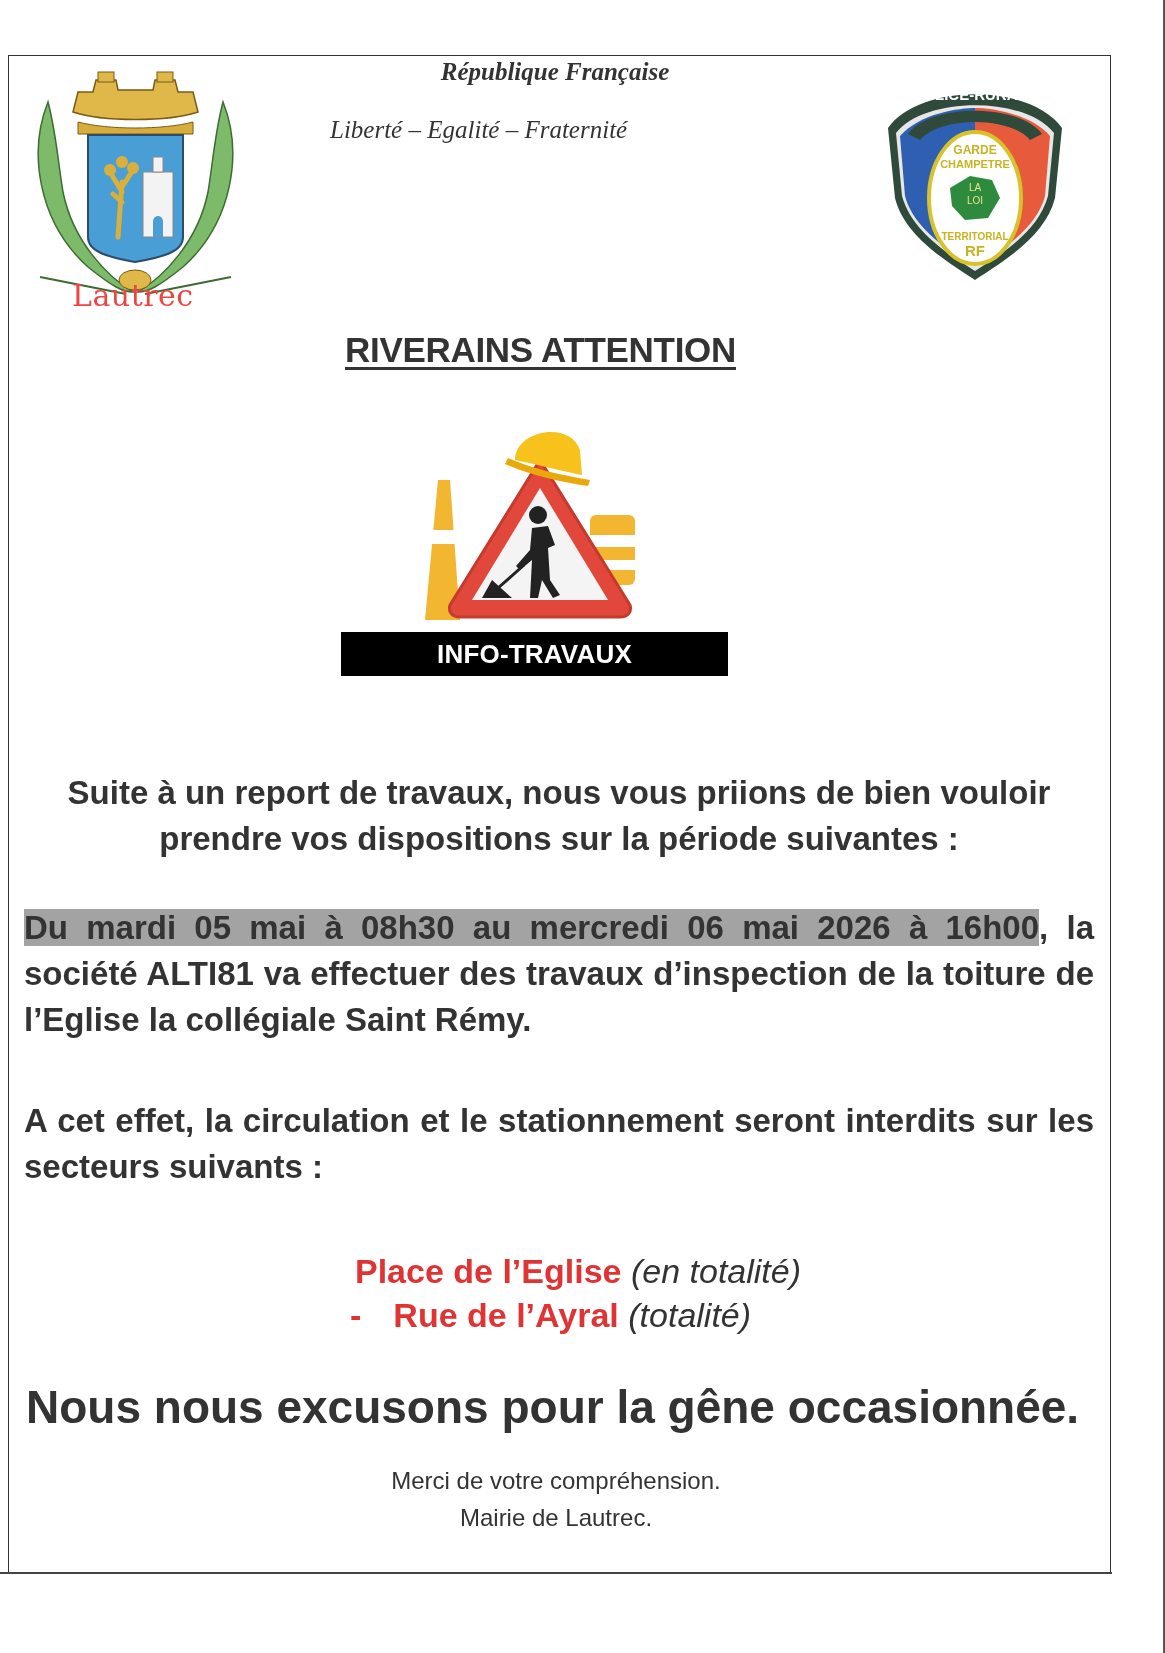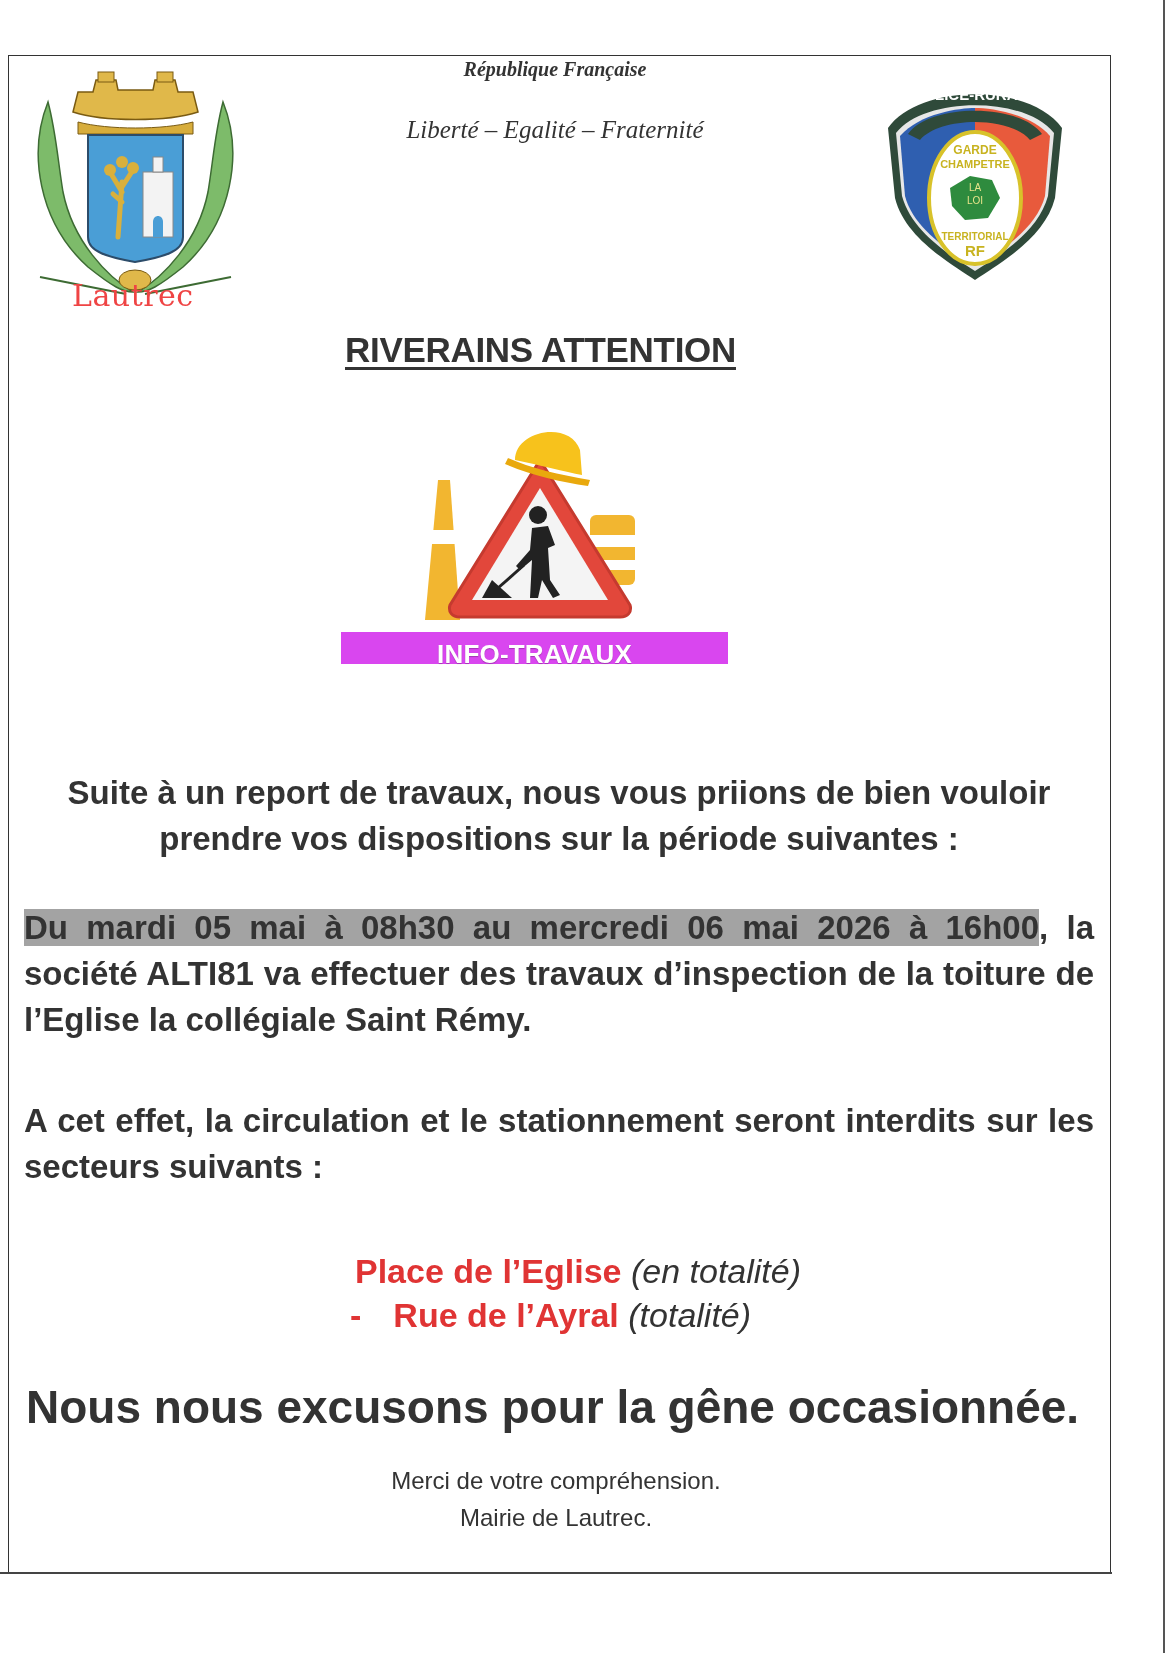--- a/index.html
+++ b/index.html
@@ -5,29 +5,29 @@
   html, body { margin:0; padding:0; background:#ffffff; }
   body { width:1165px; height:1653px; position:relative; overflow:hidden; font-family:"Liberation Sans", sans-serif; color:#2b2b2b; }
   .scan-edge { position:absolute; right:0; top:0; width:2px; height:1653px; background:#555; }
   .frame { position:absolute; left:8px; top:55px; width:1103px; height:1518px; border:1.5px solid #333; border-left-width:1.5px; box-sizing:border-box; }
   .frame-bottom-shadow { position:absolute; left:0; top:1572px; width:1112px; height:2px; background:#444; }
 
   
   .coat { position:absolute; left:18px; top:62px; width:235px; height:255px; }
   .coat-label { position:absolute; left:72px; top:278px; font-family:"DejaVu Serif", serif; font-size:30px; color:#ef4444; letter-spacing:0.5px; }
 
-  .republic { position:absolute; left:330px; top:58px; width:450px; text-align:center; font-family:"Liberation Serif", serif; font-style:italic; font-weight:bold; font-size:20px; color:#333; }
-  .motto { position:absolute; left:330px; top:116px; width:450px; text-align:center; font-family:"Liberation Serif", serif; font-style:italic; font-size:25px; color:#333; }
+  .republic { position:absolute; left:330px; top:58px; width:450px; text-align:center; font-family:"Liberation Serif", serif; font-style:italic; font-weight:bold; font-size:25px; color:#333; }
+  .motto { position:absolute; left:330px; top:116px; width:450px; text-align:left; font-family:"Liberation Serif", serif; font-style:italic; font-size:25px; color:#333; }
 
   .badge { position:absolute; left:880px; top:78px; width:190px; height:205px; }
 
   .title { position:absolute; left:345px; top:330px; font-family:"Liberation Sans", sans-serif; font-weight:bold; font-size:35px; color:#333; text-decoration:underline; text-underline-offset:5px; letter-spacing:-0.3px; }
 
   .sign { position:absolute; left:420px; top:420px; width:240px; height:215px; }
-  .info-banner { position:absolute; left:341px; top:632px; width:387px; height:32px; background:#d946ef; color:#fff; font-weight:bold; font-size:26px; text-align:center; line-height:44px; letter-spacing:0.2px; text-shadow:0 1px 1px rgba(0,0,0,0.25); }
+  .info-banner { position:absolute; left:341px; top:632px; width:387px; height:44px; background:#000000; color:#fff; font-weight:bold; font-size:26px; text-align:center; line-height:44px; letter-spacing:0.2px; text-shadow:0 1px 1px rgba(0,0,0,0.25); }
 
   .body-text { position:absolute; left:24px; width:1070px; font-weight:bold; font-size:33px; line-height:46px; color:#333; }
   .p1 { top:770px;text-align:center; }
   .p2 { top:905px; text-align:justify; text-align-last:left; }
   .hl { background:#a3a3a3; }
   .p3 { top:1090px; text-align:justify; text-align-last:left;margin-top:8px; }
 
   .loc { position:absolute; left:0; width:1112px; text-align:center; font-size:34px; }
   .loc1 { top:1252px; left:355px; width:auto; text-align:left; }
   .loc2 { top:1296px; left:350px; width:auto; text-align:left; }

